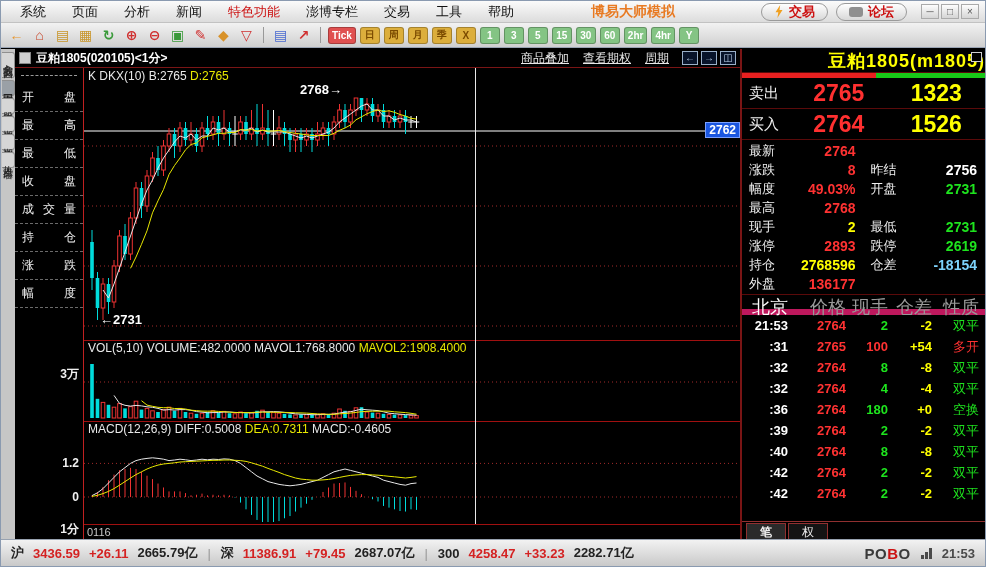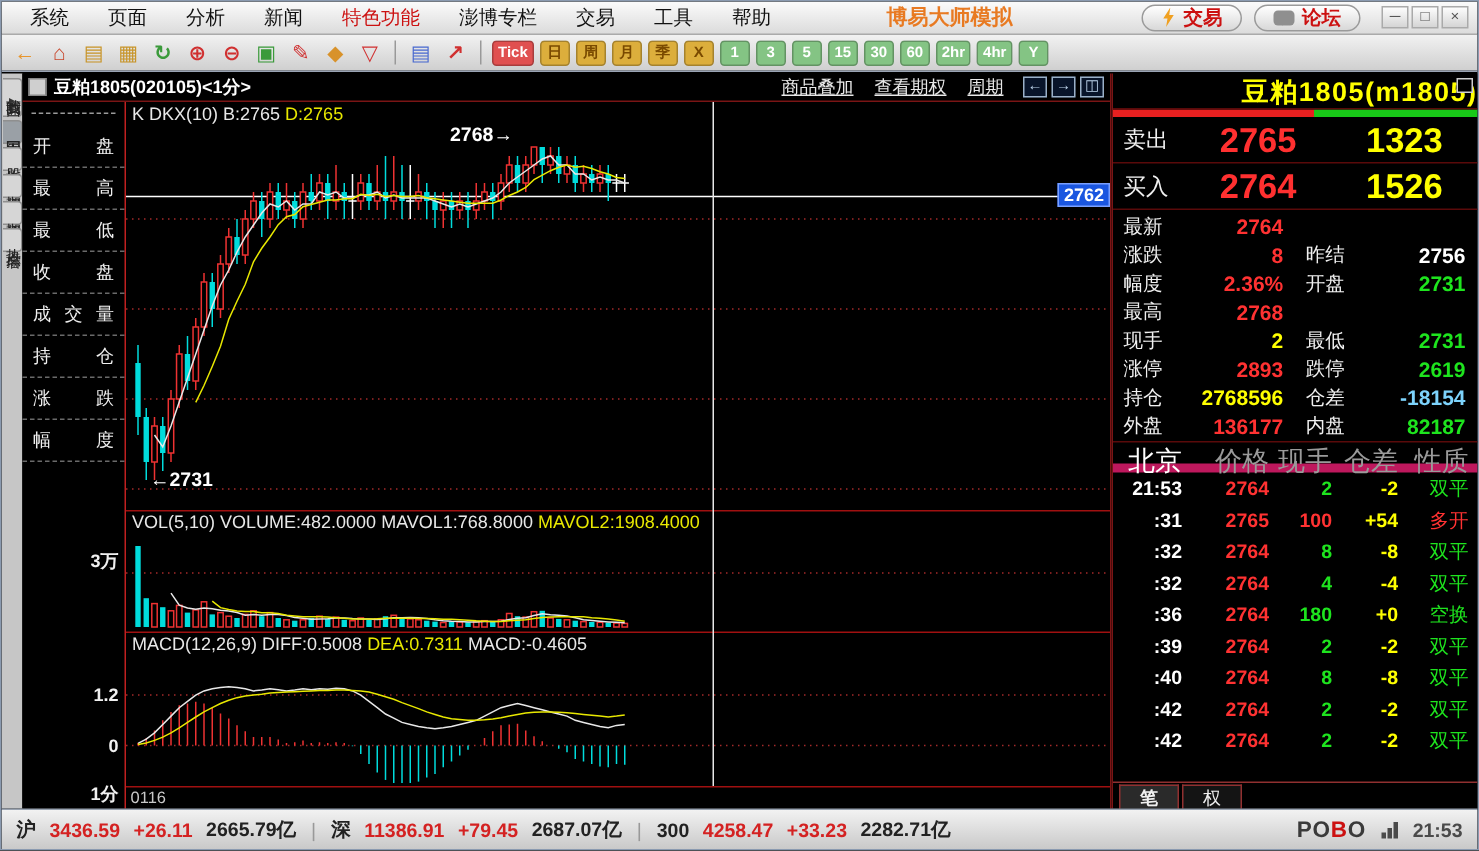--- a/index.html
+++ b/index.html
@@ -555,21 +555,21 @@
               <span class="sv" style="color: rgb(255, 50, 50);">8</span>
             </div>
             <div class="stat-half">
               <span class="sl">昨结</span>
               <span class="sv" style="color: rgb(255, 255, 255);">2756</span>
             </div>
           </div>
           <div class="stat-row">
             <div class="stat-half">
               <span class="sl">幅度</span>
-              <span class="sv" style="color: rgb(255, 50, 50);">2.36%</span>
+              <span class="sv" style="color: rgb(255, 50, 50);">49.03%</span>
             </div>
             <div class="stat-half">
               <span class="sl">开盘</span>
               <span class="sv" style="color: rgb(30, 228, 30);">2731</span>
             </div>
           </div>
           <div class="stat-row">
             <div class="stat-half">
               <span class="sl">最高</span>
               <span class="sv" style="color: rgb(255, 50, 50);">2768</span>
@@ -602,24 +602,20 @@
             </div>
             <div class="stat-half">
               <span class="sl">仓差</span>
               <span class="sv" style="color: #7dd3fc;">-18154</span>
             </div>
           </div>
           <div class="stat-row">
             <div class="stat-half">
               <span class="sl">外盘</span>
               <span class="sv" style="color: rgb(255, 50, 50);">136177</span>
-            </div>
-            <div class="stat-half">
-              <span class="sl">内盘</span>
-              <span class="sv" style="color: rgb(30, 228, 30);">82187</span>
             </div>
           </div>
         </div>
       <div class="tape-head" id="tape-head">
           <span class="tc-time">北京</span>
           <span class="tc-price">价格</span>
           <span class="tc-vol">现手</span>
           <span class="tc-diff">仓差</span>
           <span class="tc-type">性质</span>
         </div>

